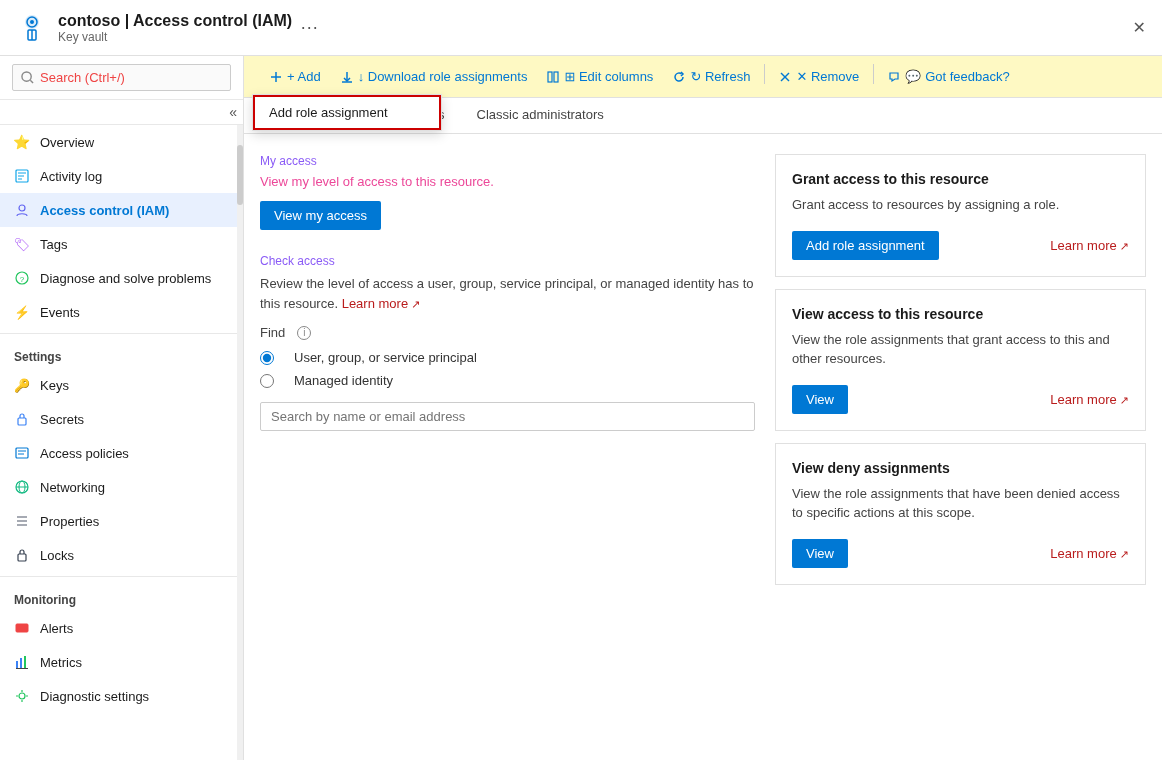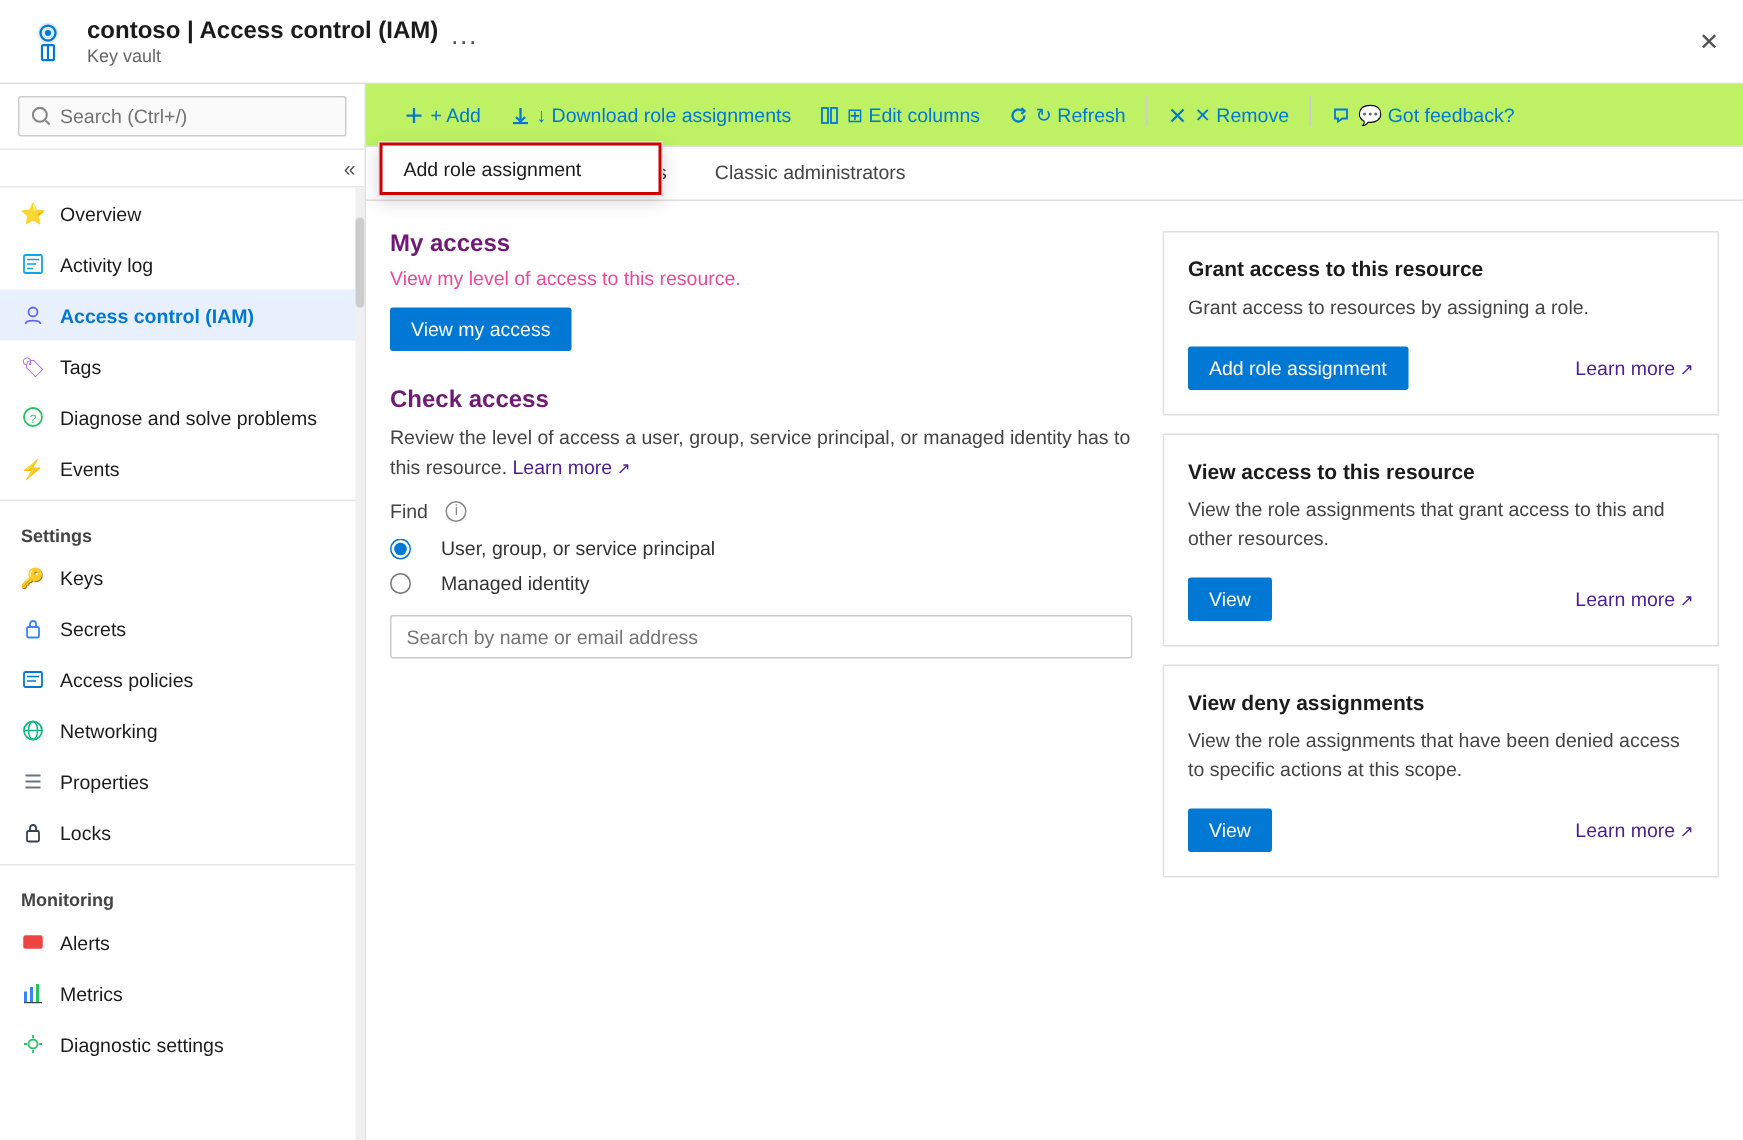--- a/index.html
+++ b/index.html
@@ -13,58 +13,58 @@
     .header-more { color: #555; cursor: pointer; font-size: 18px; margin-left: 8px; }
     .close-btn { margin-left: auto; cursor: pointer; font-size: 16px; color: #555; }
 
     
     .main-layout { display: flex; flex: 1; overflow: hidden; }
 
     
     .sidebar { width: 244px; background: white; border-right: 1px solid #e0e0e0; display: flex; flex-direction: column; overflow: hidden; }
     .search-box { padding: 8px 12px; border-bottom: 1px solid #e8e8e8; }
     .search-input { width: 100%; border: 1px solid #ccc; border-radius: 2px; padding: 5px 8px; font-size: 13px; color: #555; display: flex; align-items: center; background: #fafafa; cursor: text; }
-    .search-input-inner { display: flex; align-items: center; gap: 6px; color: #737373; }
+    .search-input-inner { display: flex; align-items: center; gap: 6px; color: #ef4444; }
     .sidebar-scroll { overflow-y: auto; flex: 1; position: relative; }
     .sidebar-scroll-track { position: absolute; right: 0; top: 0; width: 6px; height: 100%; background: #f0f0f0; }
     .sidebar-scroll-thumb { width: 6px; height: 60px; background: #ccc; border-radius: 3px; position: absolute; top: 20px; }
     .sidebar-item { display: flex; align-items: center; gap: 10px; padding: 9px 14px; cursor: pointer; font-size: 13px; color: #1b1b1b; }
     .sidebar-item.active { background: #e8f0fe; color: #0078d4; font-weight: 600; }
     .sidebar-item .icon { width: 16px; height: 16px; flex-shrink: 0; display: flex; align-items: center; justify-content: center; }
     .sidebar-section { padding: 12px 14px 4px; font-size: 12px; font-weight: 700; color: #444; text-transform: none; }
     .sidebar-divider { border-bottom: 1px solid #e8e8e8; margin: 4px 0; }
 
     
     .content { flex: 1; display: flex; flex-direction: column; overflow: hidden; background: white; }
 
     
-    .toolbar { display: flex; gap: 0; padding: 8px 16px; border-bottom: 1px solid #e0e0e0; background: #bef264; position: relative; }
+    .toolbar { display: flex; gap: 0; padding: 8px 16px; border-bottom: 1px solid #e0e0e0; background: #fef9c3; position: relative; }
     .toolbar-btn { display: flex; align-items: center; gap: 5px; padding: 5px 10px; cursor: pointer; font-size: 13px; color: #0078d4; border: none; background: none; }
     .toolbar-separator { width: 1px; height: 20px; background: #ccc; margin: 0 4px; }
 
     
     .dropdown-menu { position: absolute; top: 38px; left: 8px; background: white; border: 1px solid #e0e0e0; box-shadow: 0 4px 12px rgba(0,0,0,0.15); z-index: 100; min-width: 190px; }
     .dropdown-item { padding: 8px 14px; cursor: pointer; font-size: 13px; }
     .dropdown-item.highlighted { border: 2px solid #e00; }
 
     
     .tabs { display: flex; border-bottom: 1px solid #e0e0e0; padding: 0 16px; background: white; }
     .tab { padding: 9px 16px; cursor: pointer; font-size: 13px; color: #444; border-bottom: 2px solid transparent; }
 
     
     .content-body { display: flex; flex: 1; overflow: hidden; padding: 20px 16px; gap: 20px; }
 
     
     .left-panel { flex: 1; overflow-y: auto; }
-    .section-title { font-size: 16px; font-weight: 700; margin-bottom: 6px; color: #701a75; }
+    .section-title { font-size: 12px; font-weight: 400; margin-bottom: 6px; color: #8b5cf6; }
     .section-desc { font-size: 13px; color: #ec4899; margin-bottom: 12px; }
     .btn-primary { background: #0078d4; color: white; border: none; padding: 7px 14px; font-size: 13px; cursor: pointer; border-radius: 2px; }
     .section { margin-bottom: 24px; }
     .check-access-desc { font-size: 13px; color: #444; margin-bottom: 12px; line-height: 1.5; }
-    .link { color: #4c1d95; text-decoration: none; cursor: pointer; }
+    .link { color: #b91c1c; text-decoration: none; cursor: pointer; }
     .link-ext::after { content: ' ↗'; font-size: 11px; }
     .find-row { display: flex; align-items: center; gap: 8px; margin-bottom: 10px; font-size: 13px; color: #444; }
     .radio-group { display: flex; flex-direction: column; gap: 8px; margin-bottom: 14px; }
     .radio-label { display: flex; align-items: center; gap: 20px; font-size: 13px; cursor: pointer; }
     .radio-label input[type=radio] { accent-color: #0078d4; width: 14px; height: 14px; }
     .search-field { width: 100%; border: 1px solid #ccc; padding: 6px 10px; font-size: 13px; color: #888; border-radius: 2px; }
 
     
     .right-panel { width: 371px; display: flex; flex-direction: column; gap: 12px; overflow-y: auto; }
     .card { border: 1px solid #e0e0e0; padding: 16px; background: white; }

